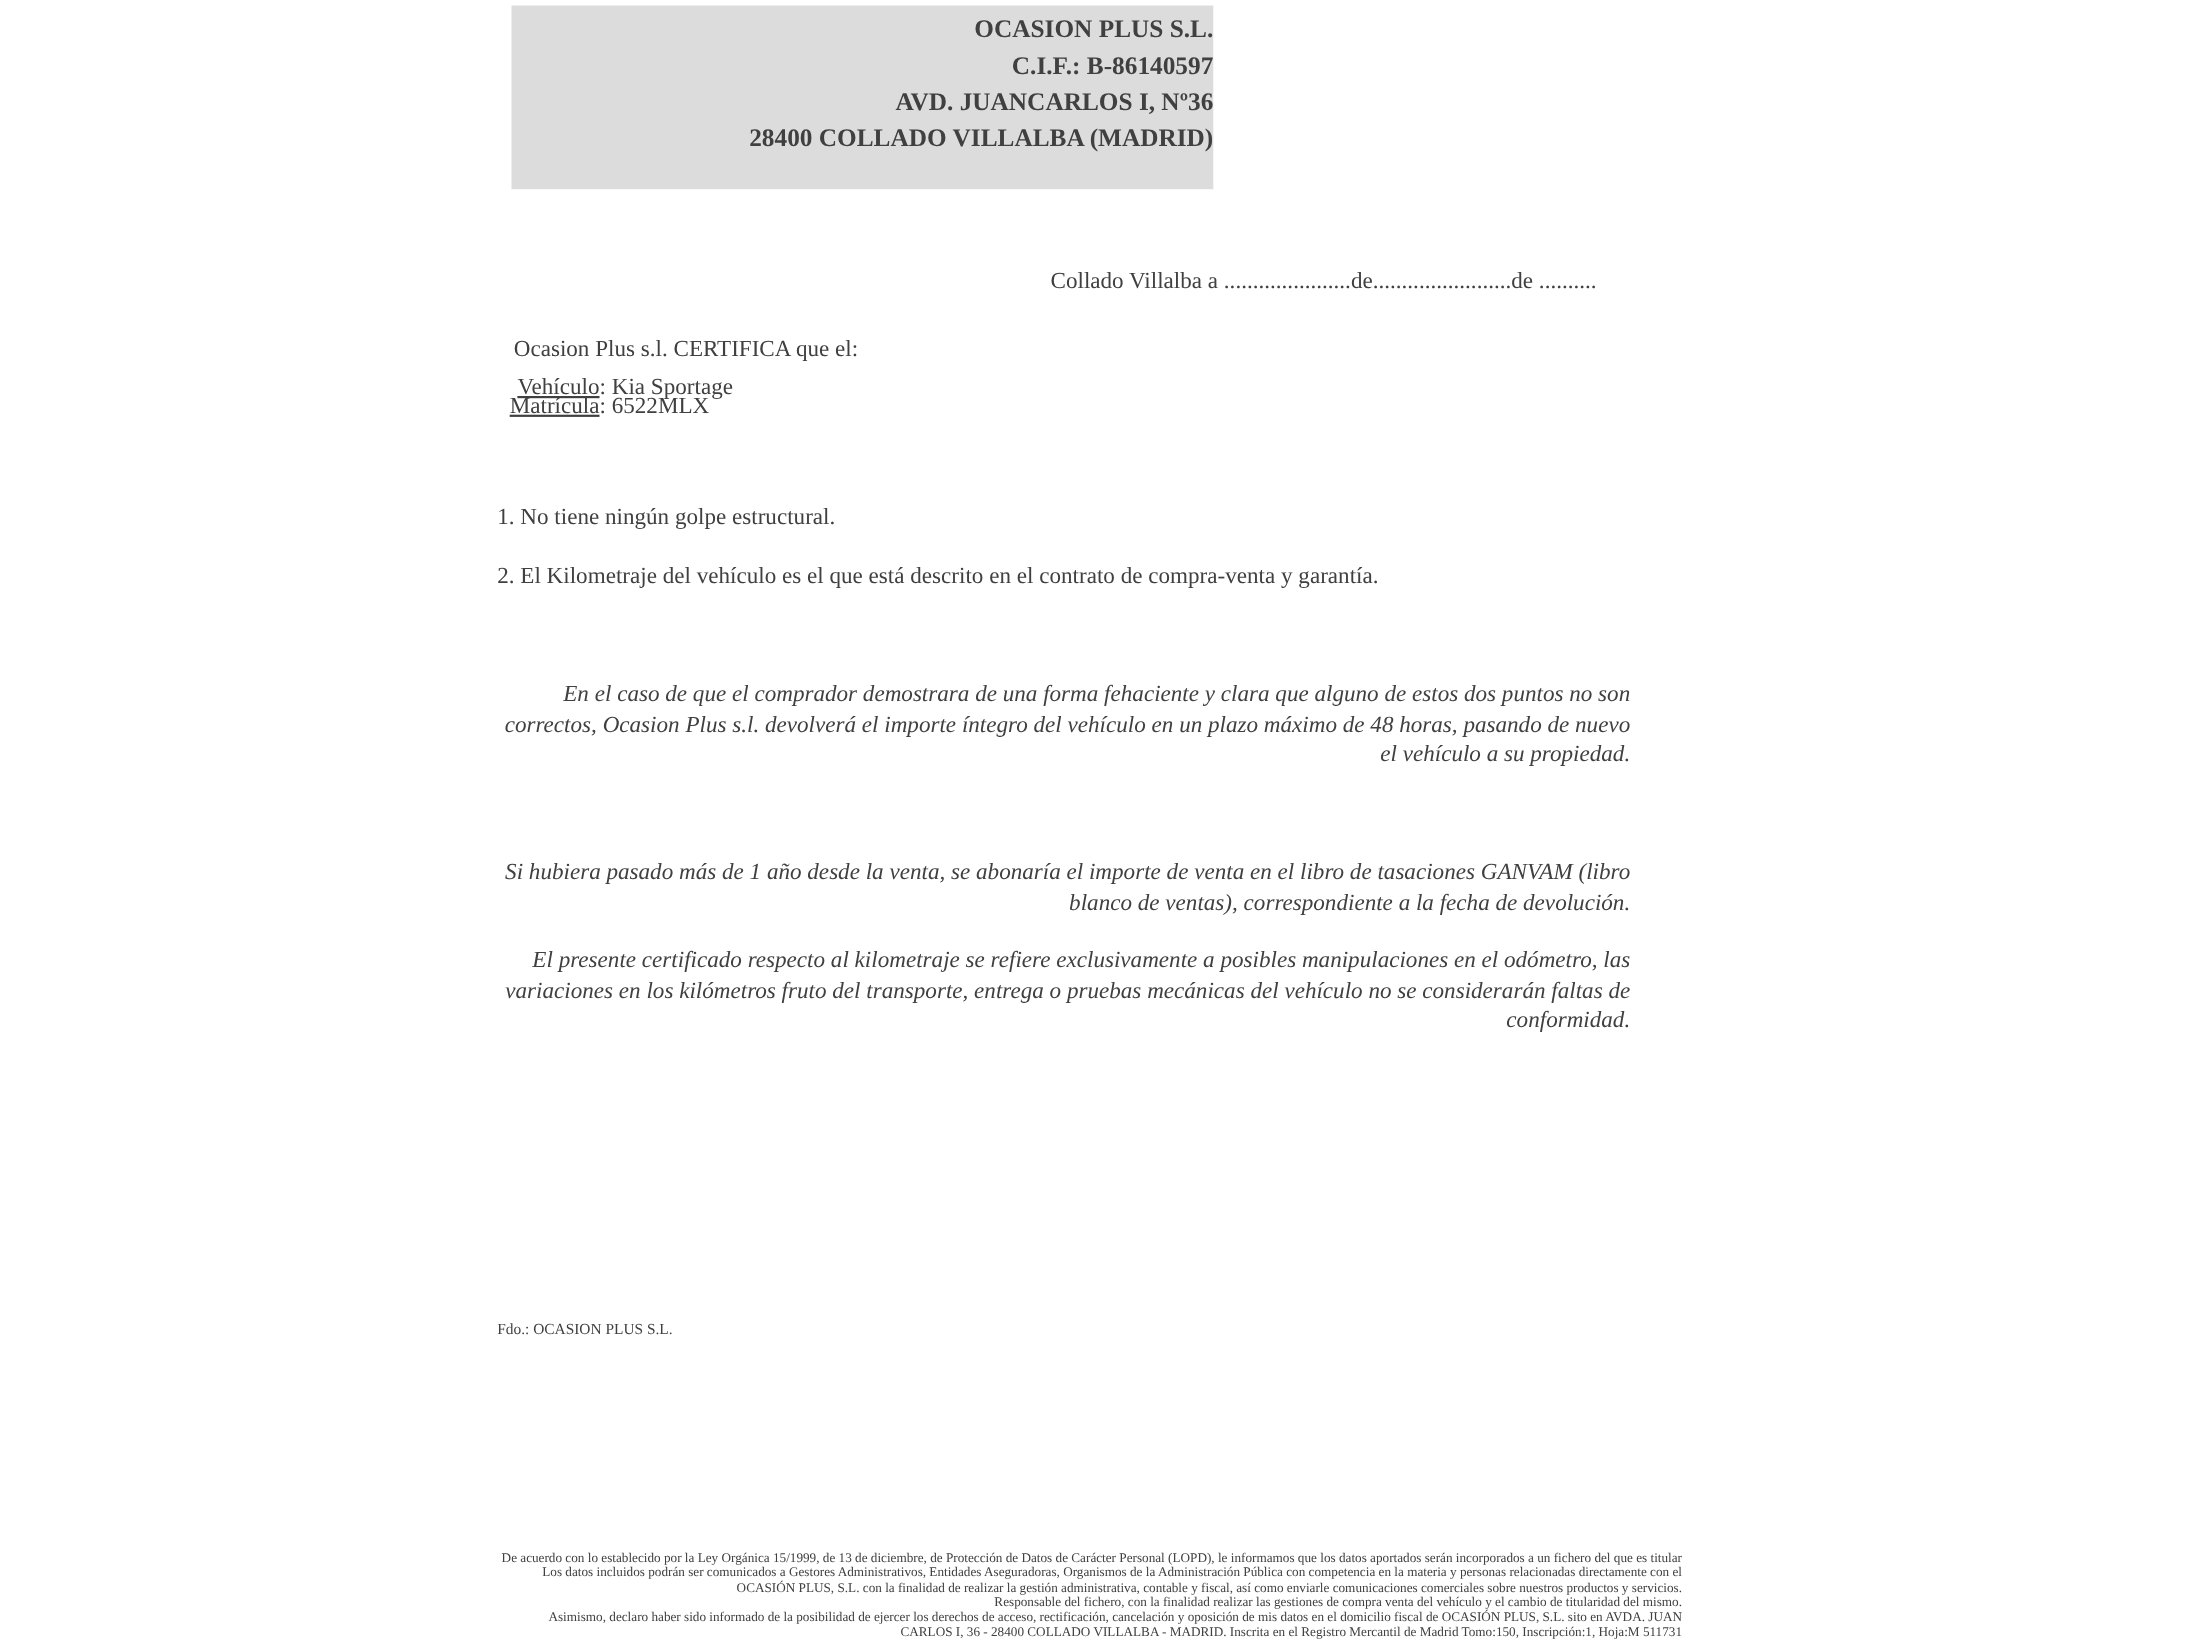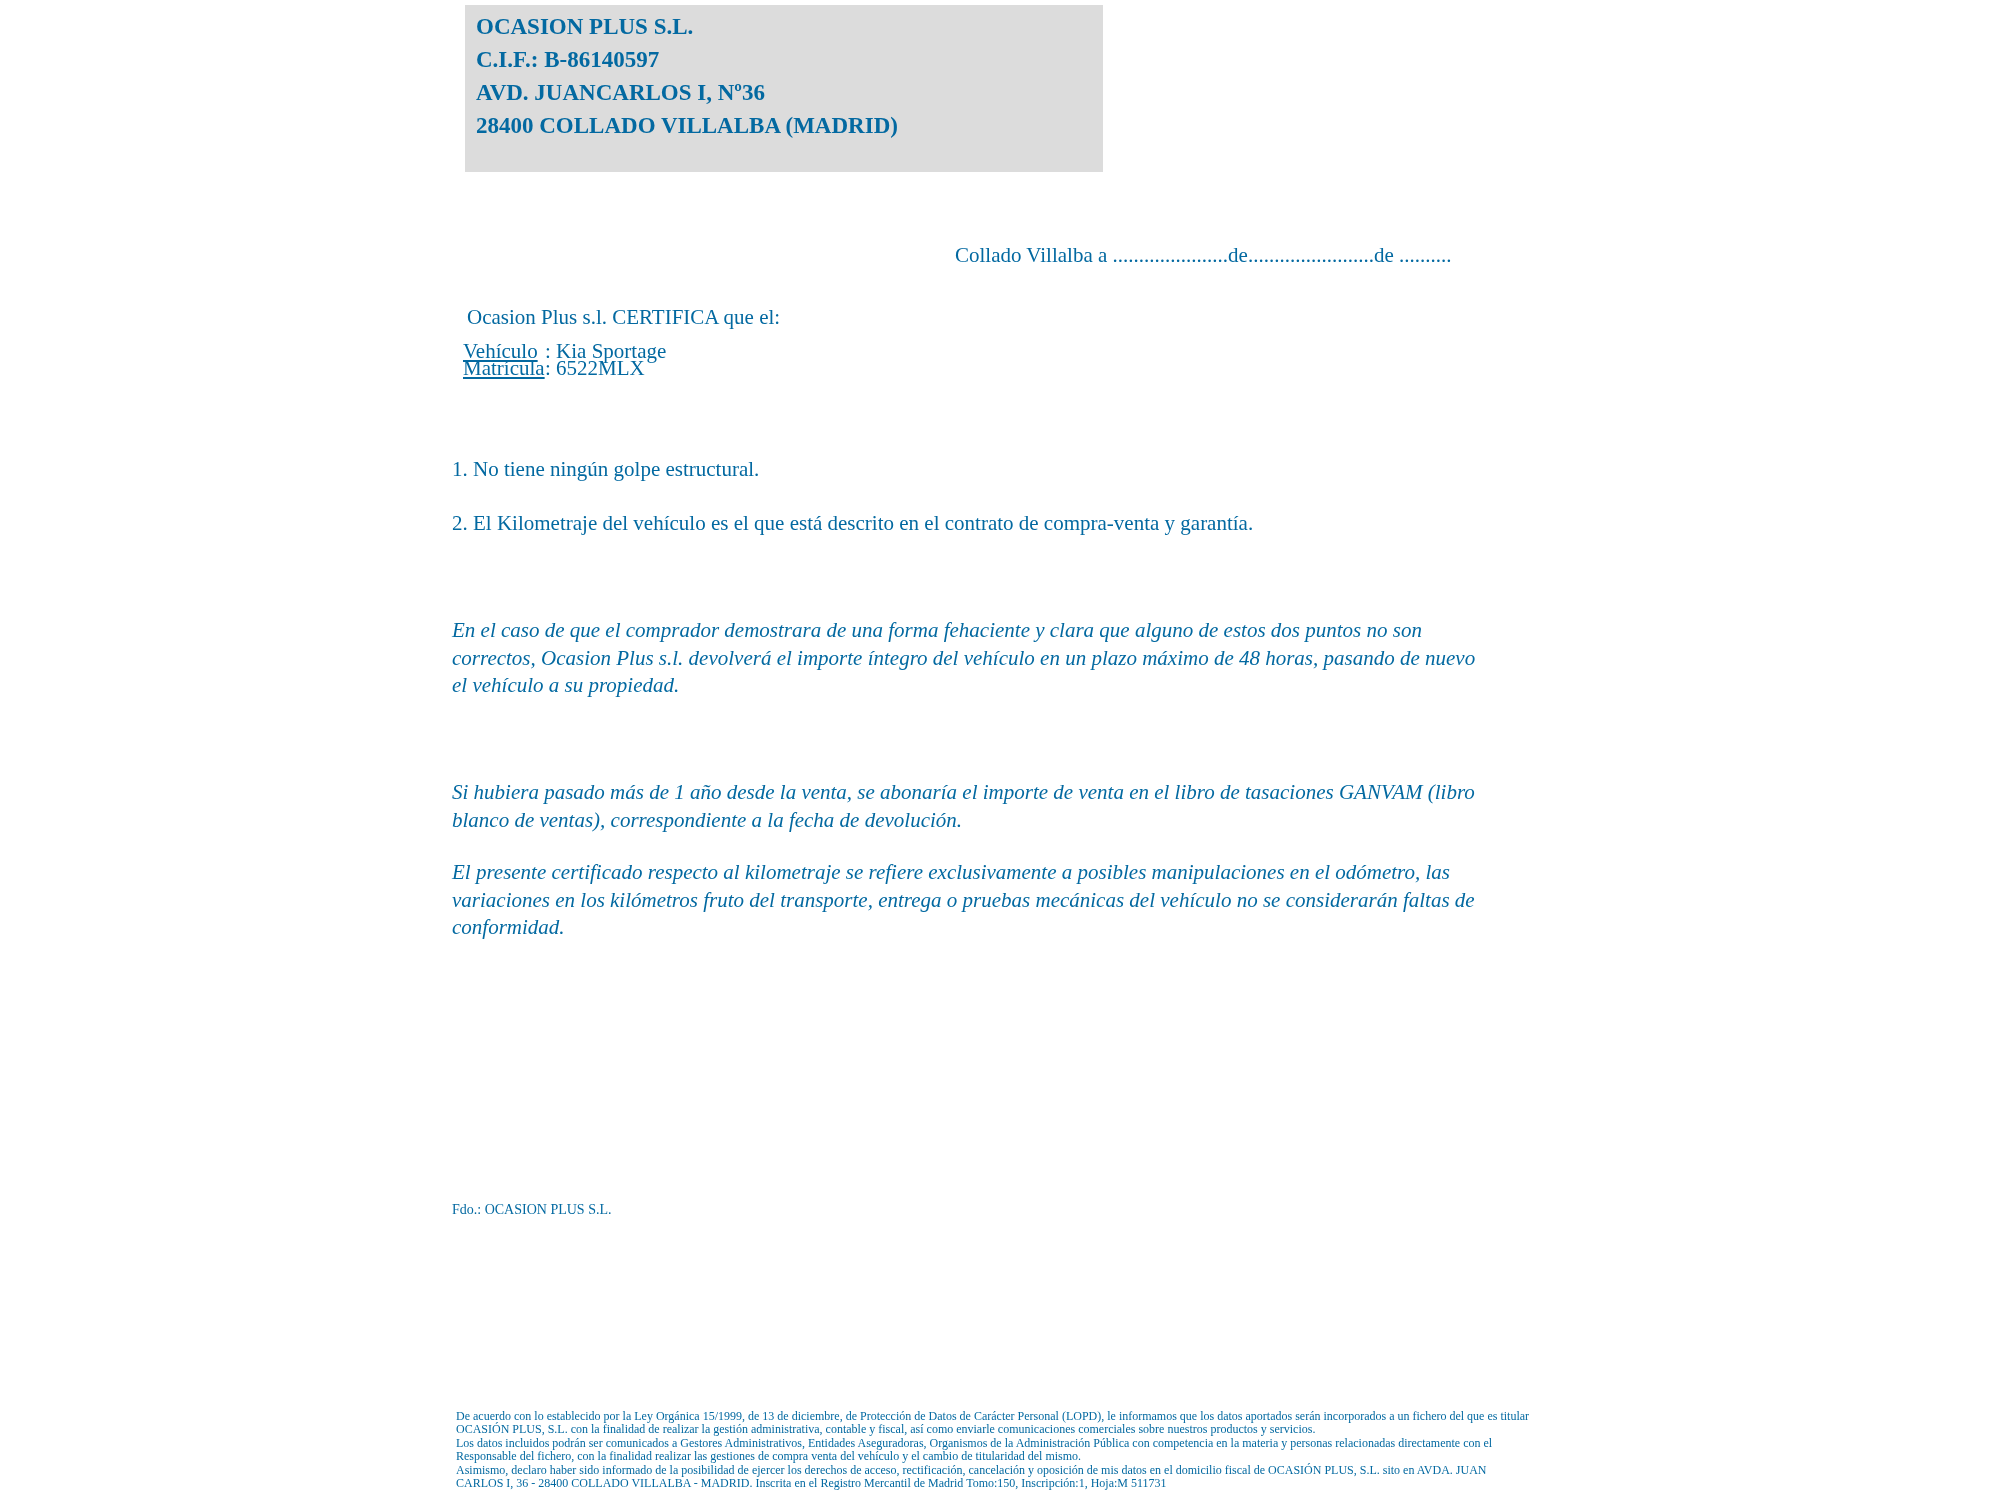--- a/index.html
+++ b/index.html
@@ -6,22 +6,23 @@
     margin: 0;
     padding: 0;
     background: #ffffff;
   }
   .page {
     position: relative;
     width: 2000px;
     height: 1500px;
     background: #ffffff;
     font-family: "Liberation Serif", "DejaVu Serif", serif;
-    color: #0369a1;
+    color: #404040;
     overflow: hidden;
+    text-align: right;
   }
   
   .header-box {
     position: absolute;
     left: 465px;
     top: 5px;
     width: 638px;
     height: 167px;
     background: #dcdcdc;
     box-sizing: border-box;
@@ -132,20 +133,20 @@
   <div class="point p-2">2. El Kilometraje del vehículo es el que está descrito en el contrato de compra-venta y garantía.</div>
 
   <div class="para para-1">En el caso de que el comprador demostrara de una forma fehaciente y clara que alguno de estos dos puntos no son correctos, Ocasion Plus s.l. devolverá el importe íntegro del vehículo en un plazo máximo de 48 horas, pasando de nuevo el vehículo a su propiedad.</div>
   <div class="para para-3">Si hubiera pasado más de 1 año desde la venta, se abonaría el importe de venta en el libro de tasaciones GANVAM (libro blanco de ventas), correspondiente a la fecha de devolución.</div>
   <div class="para para-4">El presente certificado respecto al kilometraje se refiere exclusivamente a posibles manipulaciones en el odómetro, las variaciones en los kilómetros fruto del transporte, entrega o pruebas mecánicas del vehículo no se considerarán faltas de conformidad.</div>
 
   <div class="signature">Fdo.: OCASION PLUS S.L.</div>
 
   <div class="legal">
     <div class="legal-line">De acuerdo con lo establecido por la Ley Orgánica 15/1999, de 13 de diciembre, de Protección de Datos de Carácter Personal (LOPD), le informamos que los datos aportados serán incorporados a un fichero del que es titular</div>
+    <div class="legal-line">Los datos incluidos podrán ser comunicados a Gestores Administrativos, Entidades Aseguradoras, Organismos de la Administración Pública con competencia en la materia y personas relacionadas directamente con el</div>
     <div class="legal-line">OCASIÓN PLUS, S.L. con la finalidad de realizar la gestión administrativa, contable y fiscal, así como enviarle comunicaciones comerciales sobre nuestros productos y servicios.</div>
-    <div class="legal-line">Los datos incluidos podrán ser comunicados a Gestores Administrativos, Entidades Aseguradoras, Organismos de la Administración Pública con competencia en la materia y personas relacionadas directamente con el</div>
     <div class="legal-line">Responsable del fichero, con la finalidad realizar las gestiones de compra venta del vehículo y el cambio de titularidad del mismo.</div>
     <div class="legal-line">Asimismo, declaro haber sido informado de la posibilidad de ejercer los derechos de acceso, rectificación, cancelación y oposición de mis datos en el domicilio fiscal de OCASIÓN PLUS, S.L. sito en AVDA. JUAN</div>
     <div class="legal-line">CARLOS I, 36 - 28400 COLLADO VILLALBA - MADRID. Inscrita en el Registro Mercantil de Madrid Tomo:150, Inscripción:1, Hoja:M 511731</div>
   </div>
 
 </div>
 
 </body></html>

